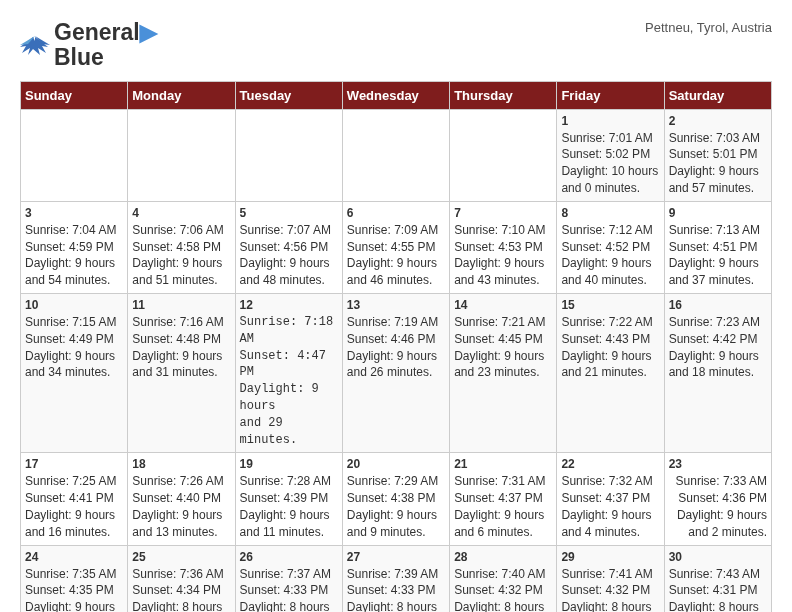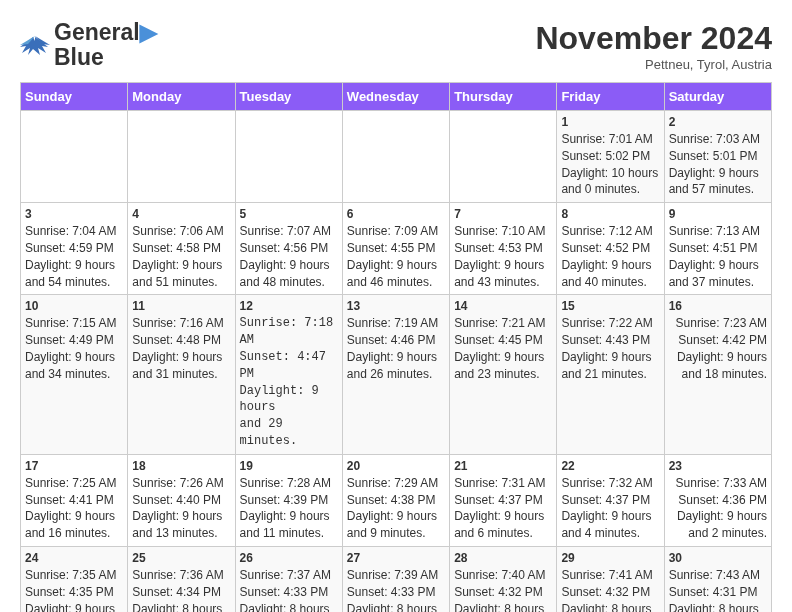--- a/index.html
+++ b/index.html
@@ -44,21 +44,21 @@
     }
     .location {
       font-size: 13px;
       color: #555;
     }
     table {
       width: 100%;
       border-collapse: collapse;
     }
     thead tr th {
-      background-color: #8b5cf6;
+      background-color: #7f1d1d;
       color: #fff;
       font-size: 13px;
       font-weight: bold;
       padding: 6px 4px;
       text-align: left;
       border: 1px solid #ccc;
     }
     tbody tr td {
       vertical-align: top;
       border: 1px solid #ccc;
@@ -99,21 +99,20 @@
       <polygon points="15,3 0,12 8,11 15,3" fill="#5a9fd4"></polygon>
     </svg>
     <div>
       <div class="logo-text">
         <div>General<span>▶</span></div>
         <div>Blue</div>
       </div>
     </div>
   </div>
   <div class="title-block">
-    <div class="month-title">November 2024</div>
     <div class="location">Pettneu, Tyrol, Austria</div>
   </div>
 </div>
 
 <table>
   <thead>
     <tr>
     <th>Sunday</th>
         <th>Monday</th>
         <th>Tuesday</th>
@@ -234,21 +233,21 @@
         </td>
         <td>
           <span class="day-num">15</span>
           <div class="day-info" style="white-space: pre-line;">Sunrise: 7:22 AM
 Sunset: 4:43 PM
 Daylight: 9 hours
 and 21 minutes.</div>
         </td>
         <td>
           <span class="day-num">16</span>
-          <div class="day-info" style="white-space: pre-line; text-align: right;">Sunrise: 7:23 AM
+          <div class="day-info" style="white-space: pre-line;">Sunrise: 7:23 AM
 Sunset: 4:42 PM
 Daylight: 9 hours
 and 18 minutes.</div>
         </td>
       </tr>
       <tr>
         <td>
           <span class="day-num">17</span>
           <div class="day-info" style="white-space: pre-line;">Sunrise: 7:25 AM
 Sunset: 4:41 PM

